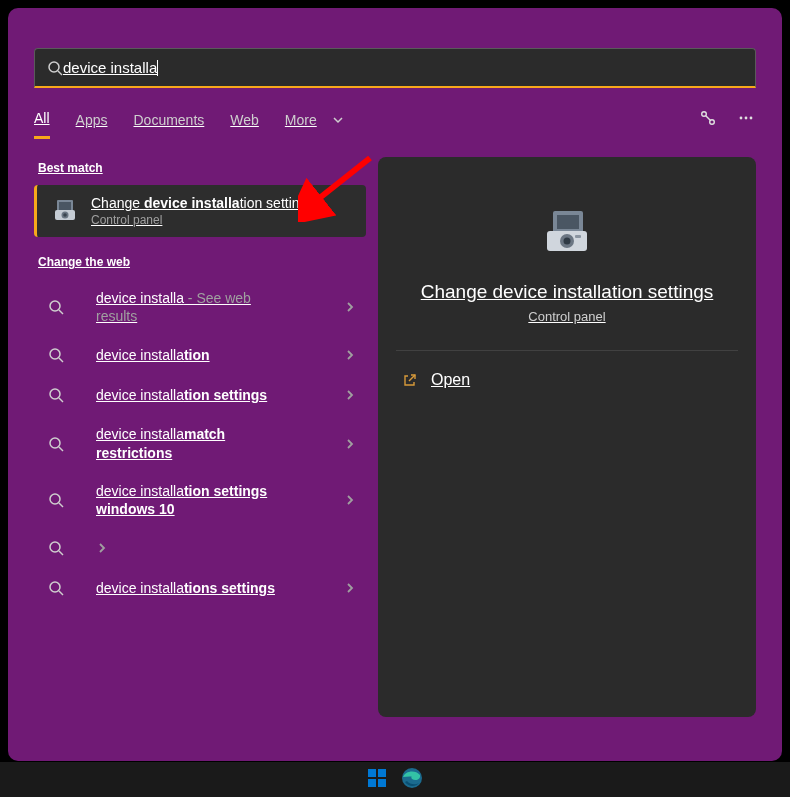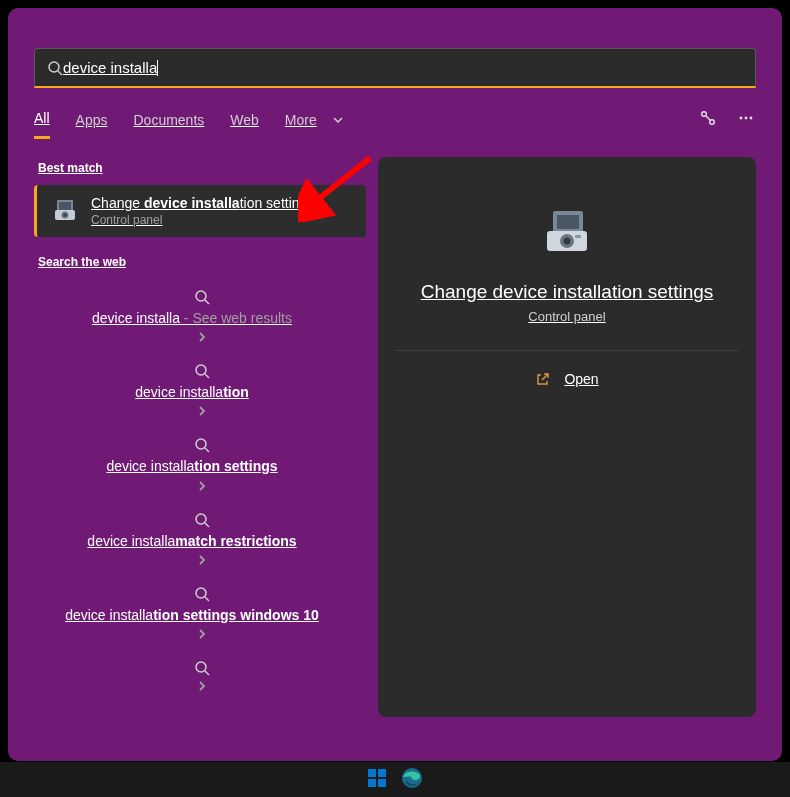--- a/index.html
+++ b/index.html
@@ -92,26 +92,25 @@
       width: 28px; height: 28px;
       display: flex; align-items: center; justify-content: center;
     }
     .best-match-text .title { font-size: 14px; }
     .best-match-text .sub { font-size: 12px; color: #a0a0a0; margin-top: 2px; }
     .web-list { margin-top: 8px; }
     .web-item {
       display: flex;
       align-items: center;
       padding: 10px 10px 10px 14px;
-      gap: 4px;
+      gap: 32px;
       cursor: pointer;
       border-radius: 4px;
       position: relative;
       min-height: 40px;
-      flex-direction: column;
     }
     .web-item .search-icon {
       width: 16px; height: 16px;
       flex-shrink: 0;
     }
     .web-item .text {
       flex: 1;
       font-size: 14px;
       color: #fff;
       line-height: 1.3;
@@ -143,23 +142,22 @@
       border: none;
       border-top: 1px solid #414141;
       margin: 26px 0 12px 0;
     }
     .action-item {
       display: flex;
       align-items: center;
       gap: 14px;
       padding: 8px 6px;
       cursor: pointer;
-      font-size: 14px;
+      font-size: 16px;
       border-radius: 4px;
-      justify-content: center;
     }
     .taskbar {
       position: absolute;
       left: 0; right: 0; bottom: 0;
       height: 36px;
       background: #1a1a1a;
       display: flex;
       align-items: center;
       justify-content: center;
       gap: 14px;
@@ -243,21 +241,21 @@
           </svg>
         </div>
         <div class="best-match-text">
           <div class="title">
             <span>Change </span><b>device installa</b><span>tion settings</span>
           </div>
           <div class="sub">Control panel</div>
         </div>
       </div>
 
-      <div class="section-header" style="margin-top:18px;">Search the web</div>
+      <div class="section-header" style="margin-top:18px;">Change the web</div>
 
       <div class="web-list" id="web-list">
           <div class="web-item">
             <svg class="search-icon" width="16" height="16" viewBox="0 0 16 16" fill="none" stroke="#cfcfcf" stroke-width="1.5">
               <circle cx="7" cy="7" r="5"></circle>
               <line x1="11" y1="11" x2="15" y2="15"></line>
             </svg>
             <div class="text">device installa<b></b><span class="muted"> - See web results</span></div>
             <svg class="chevron" width="12" height="12" viewBox="0 0 12 12" fill="none" stroke="#a0a0a0" stroke-width="1.8">
               <polyline points="4,2 8,6 4,10"></polyline>
@@ -301,20 +299,30 @@
             <div class="text">device installa<b>tion settings windows 10</b></div>
             <svg class="chevron" width="12" height="12" viewBox="0 0 12 12" fill="none" stroke="#a0a0a0" stroke-width="1.8">
               <polyline points="4,2 8,6 4,10"></polyline>
             </svg>
           </div>
           <div class="web-item">
             <svg class="search-icon" width="16" height="16" viewBox="0 0 16 16" fill="none" stroke="#cfcfcf" stroke-width="1.5">
               <circle cx="7" cy="7" r="5"></circle>
               <line x1="11" y1="11" x2="15" y2="15"></line>
             </svg>
+            <svg class="chevron" width="12" height="12" viewBox="0 0 12 12" fill="none" stroke="#a0a0a0" stroke-width="1.8">
+              <polyline points="4,2 8,6 4,10"></polyline>
+            </svg>
+          </div>
+          <div class="web-item">
+            <svg class="search-icon" width="16" height="16" viewBox="0 0 16 16" fill="none" stroke="#cfcfcf" stroke-width="1.5">
+              <circle cx="7" cy="7" r="5"></circle>
+              <line x1="11" y1="11" x2="15" y2="15"></line>
+            </svg>
+            <div class="text">device installa<b>tions settings</b></div>
             <svg class="chevron" width="12" height="12" viewBox="0 0 12 12" fill="none" stroke="#a0a0a0" stroke-width="1.8">
               <polyline points="4,2 8,6 4,10"></polyline>
             </svg>
           </div>
         </div>
     </div>
 
     <div class="right-col">
       <div class="preview-icon">
         <svg width="56" height="56" viewBox="0 0 56 56">

